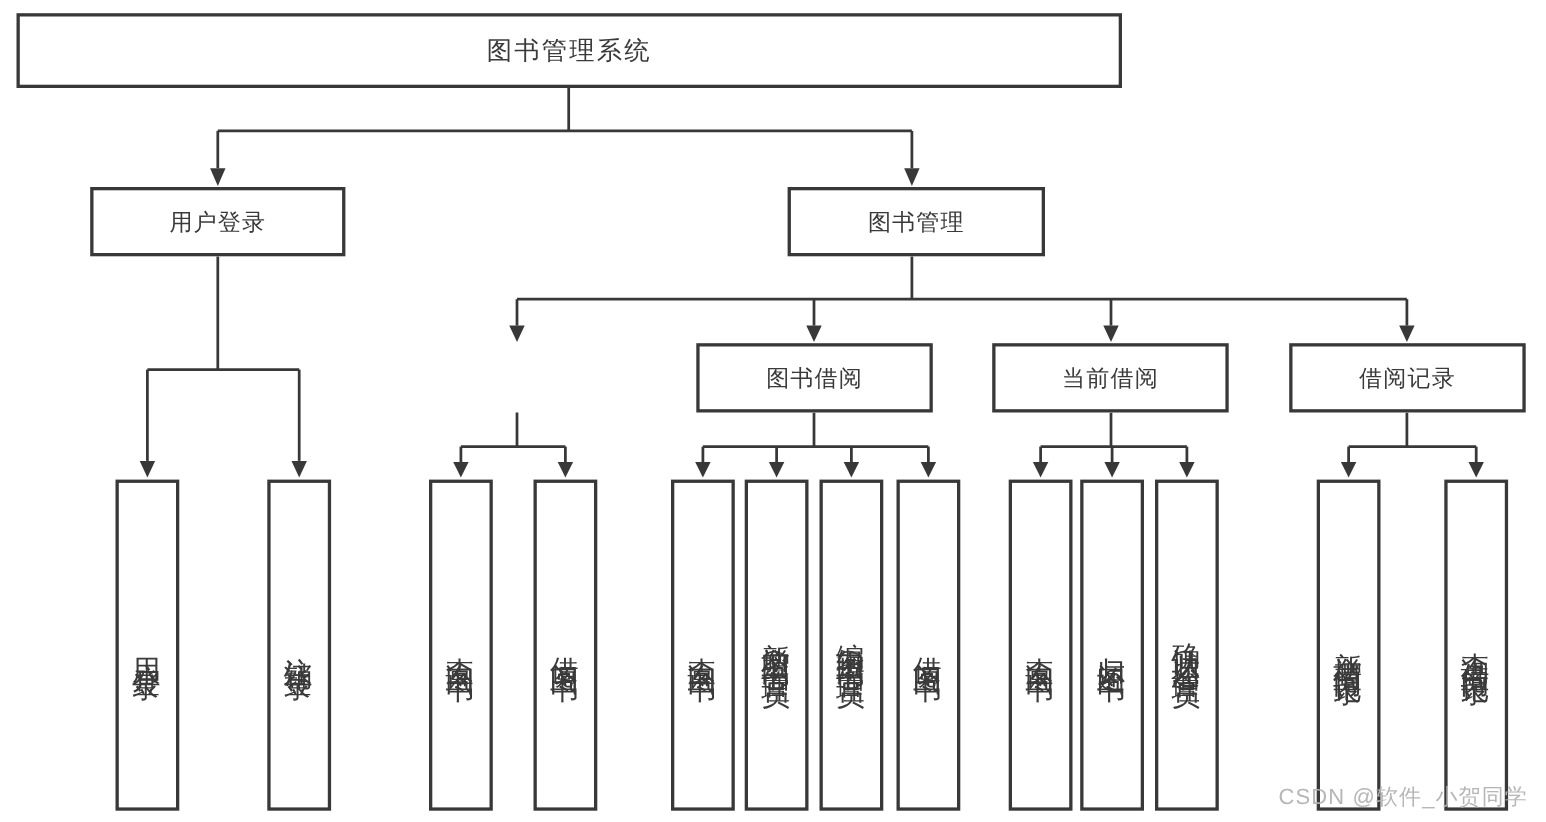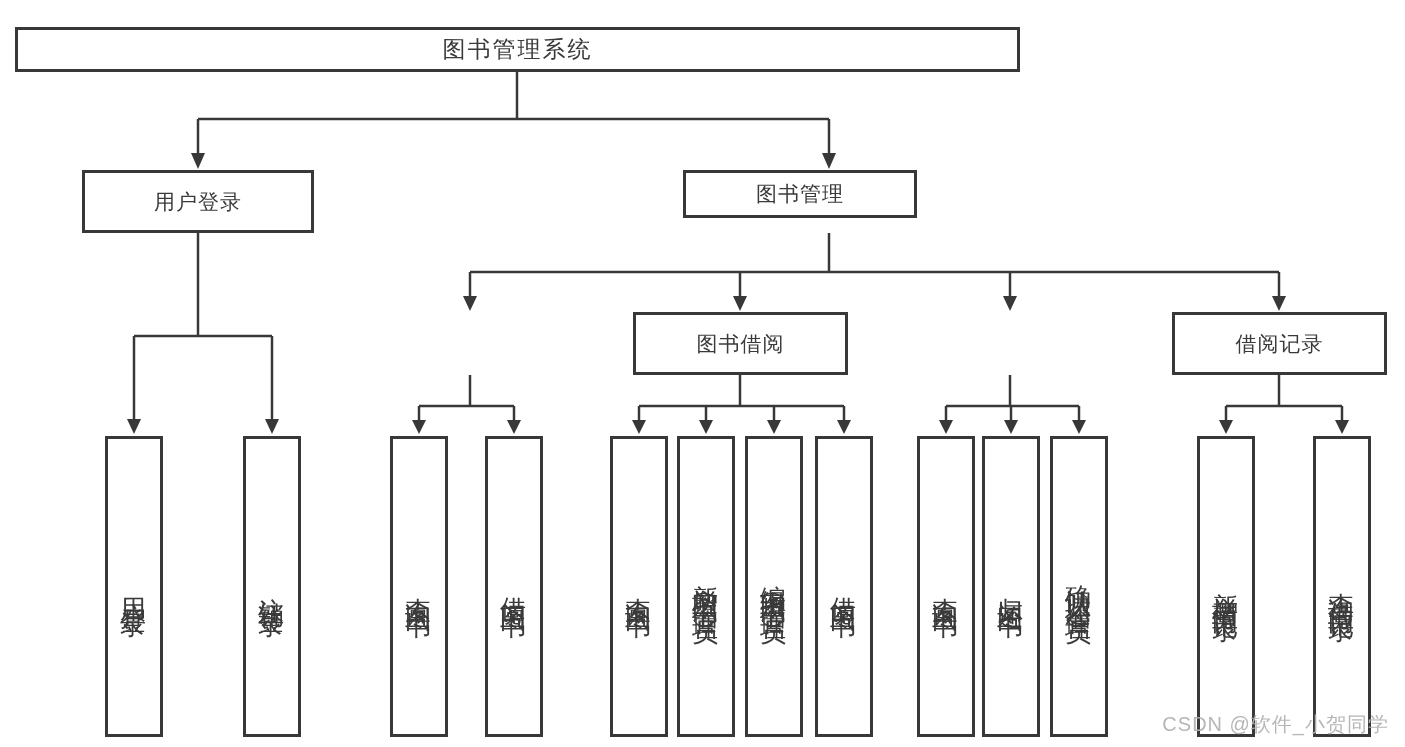--- a/index.html
+++ b/index.html
@@ -30,24 +30,24 @@
   .root-box { font-size: 23px; letter-spacing: 2px; }
   .vbox span {
     writing-mode: vertical-rl;
     text-orientation: mixed;
     font-size: 26px;
     letter-spacing: 5px;
     white-space: nowrap;
     color: #3a3a3a;
   }
   
-  .n-root  { left: 15px;  top: 12px;  width: 1005px; height: 45px; margin-top: 15px; }
+  .n-root  { left: 15px;  top: 12px;  width: 1005px; height: 68px; }
   
   .n-l2a   { left: 82px;  top: 170px; width: 232px;  height: 63px; }
-  .n-l2b   { left: 683px; top: 170px; width: 234px;  height: 48px; }
+  .n-l2b   { left: 716px; top: 170px; width: 234px;  height: 63px; }
   
   .n-l3a   { left: 363px;  top: 312px; width: 215px; height: 63px; }
   .n-l3b   { left: 633px;  top: 312px; width: 215px; height: 63px; }
   .n-l3c   { left: 902px;  top: 312px; width: 215px; height: 63px; }
   .n-l3d   { left: 1172px; top: 312px; width: 215px; height: 63px; }
   
   .leaf { top: 436px; width: 58px; height: 301px; }
   .n-lf1  { left: 105px; }
   .n-lf2  { left: 243px; }
   .n-lf3  { left: 390px; }
@@ -154,20 +154,23 @@
   <div class="box hbox n-l2a">
     <span>用户登录</span>
   </div>
   <div class="box hbox n-l2b">
     <span>图书管理</span>
   </div>
 
   <div class="box hbox n-l3b">
     <span>图书借阅</span>
   </div>
+  <div class="box hbox n-l3c">
+    <span>当前借阅</span>
+  </div>
   <div class="box hbox n-l3d">
     <span>借阅记录</span>
   </div>
 
   <div class="box vbox leaf n-lf1">
     <span>用户登录</span>
   </div>
   <div class="box vbox leaf n-lf2">
     <span>注销登录</span>
   </div>

